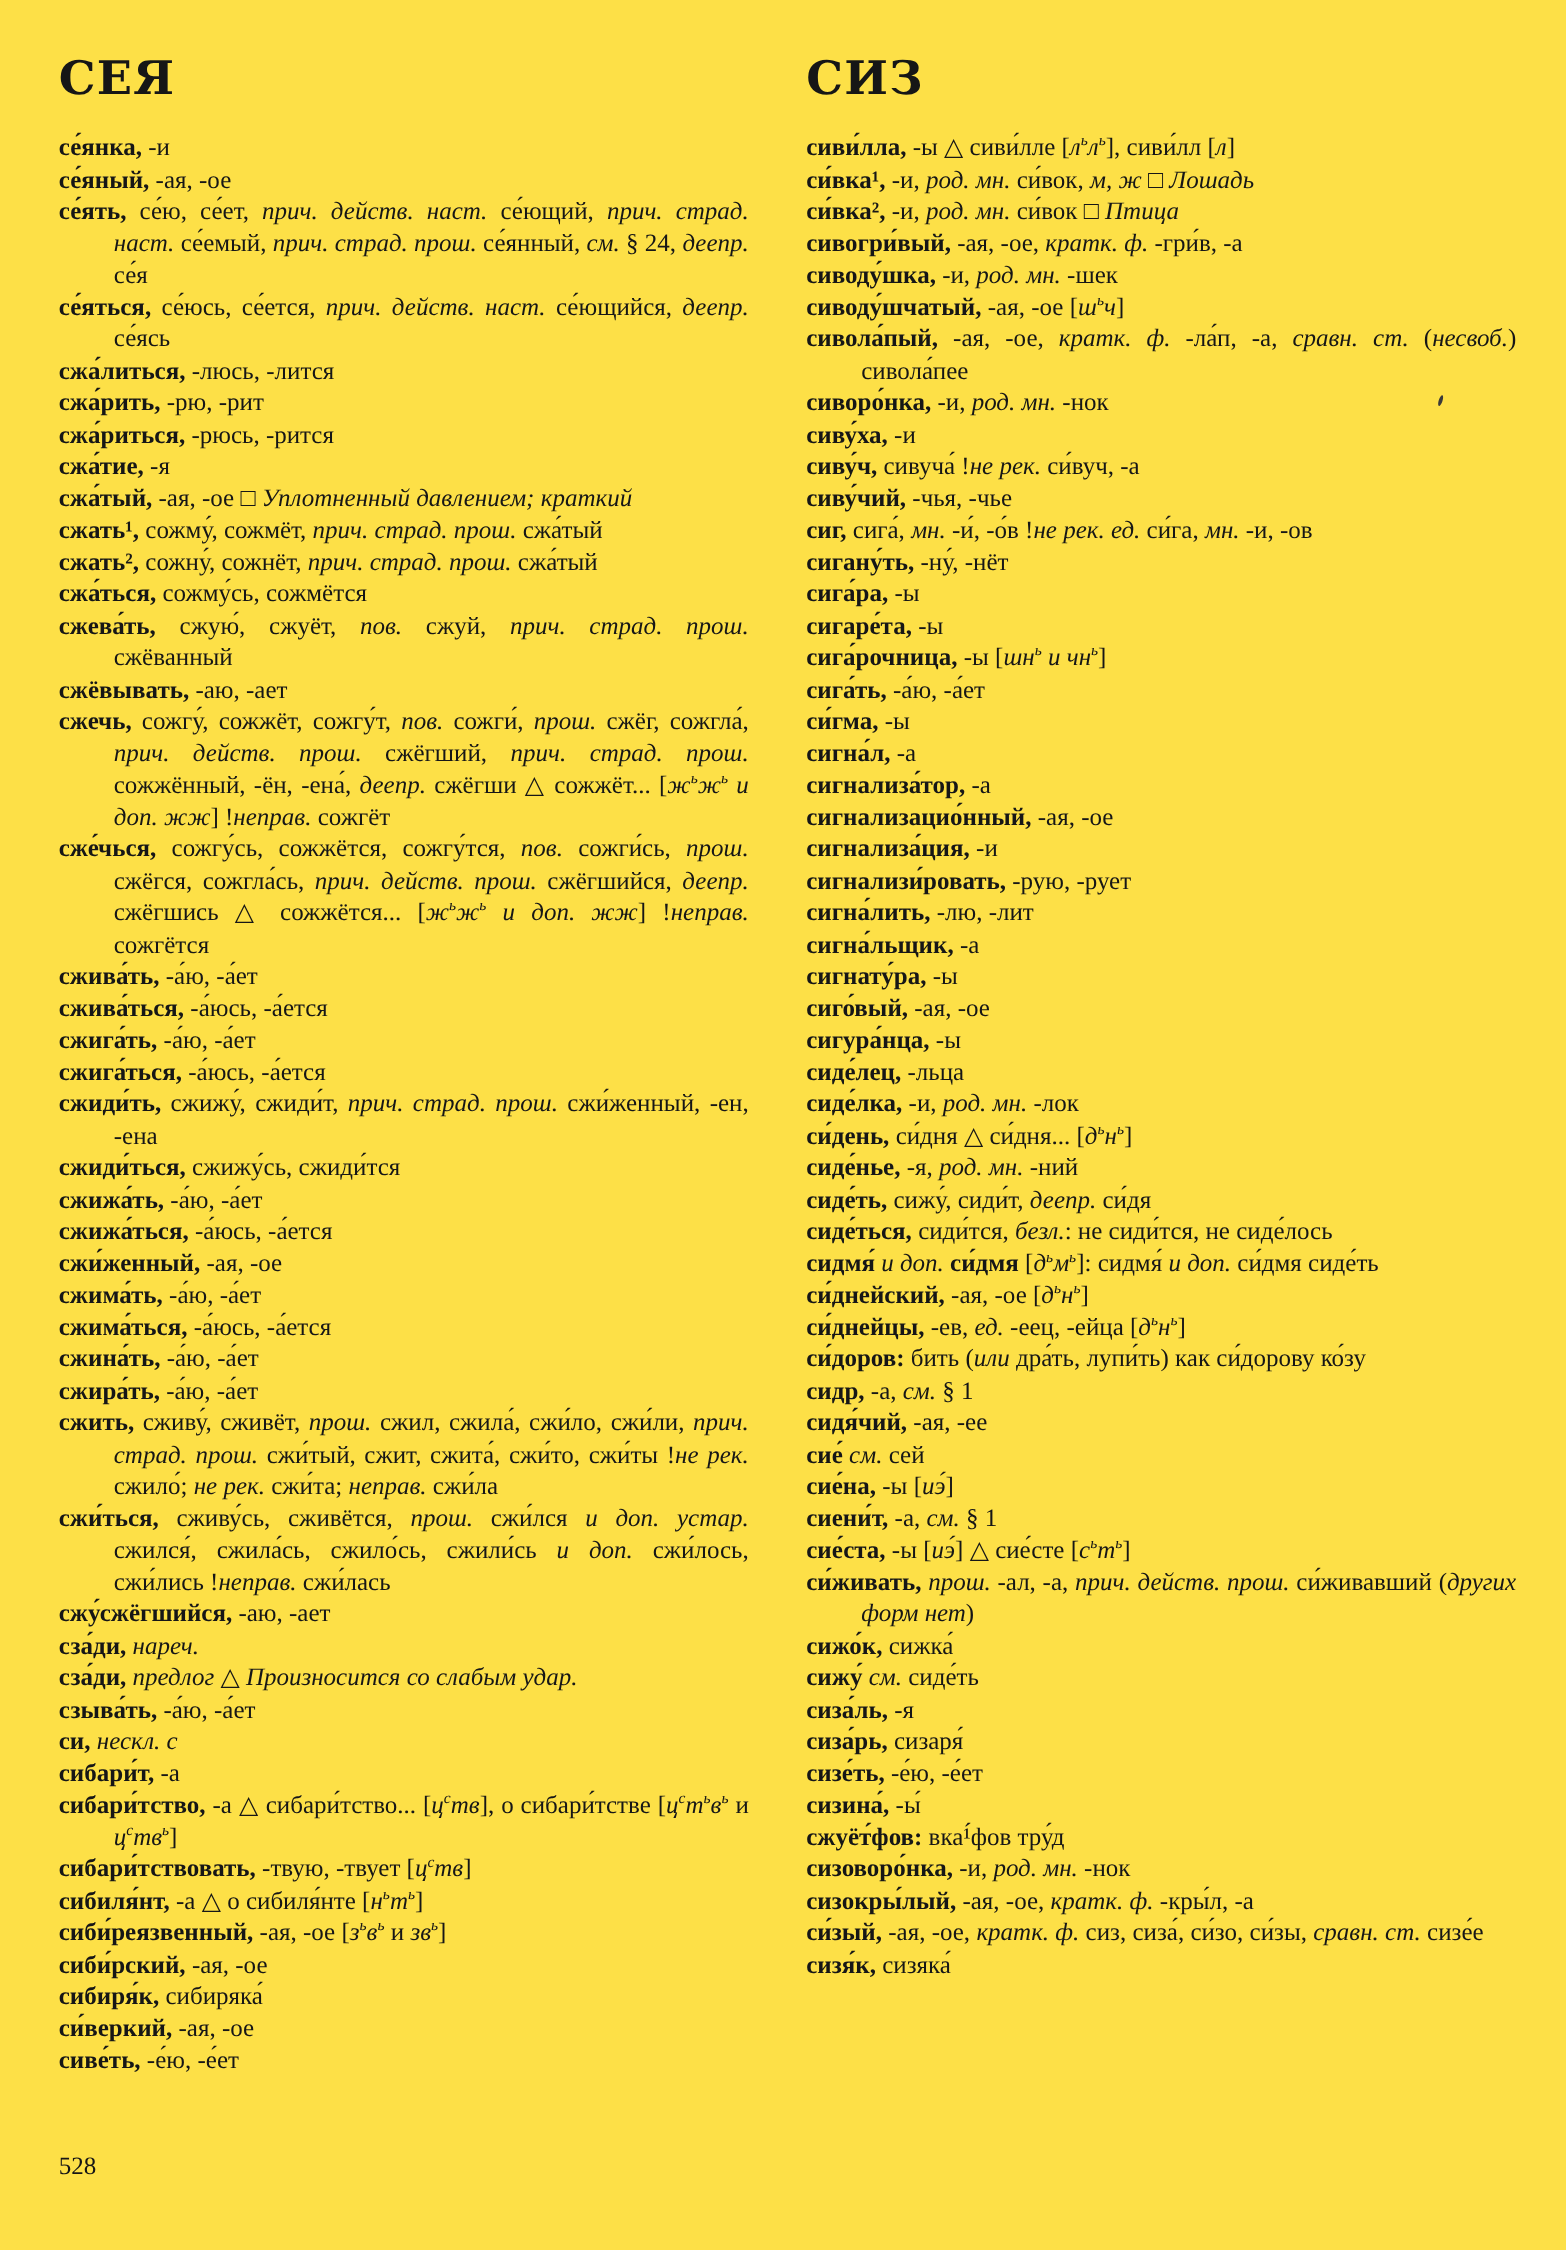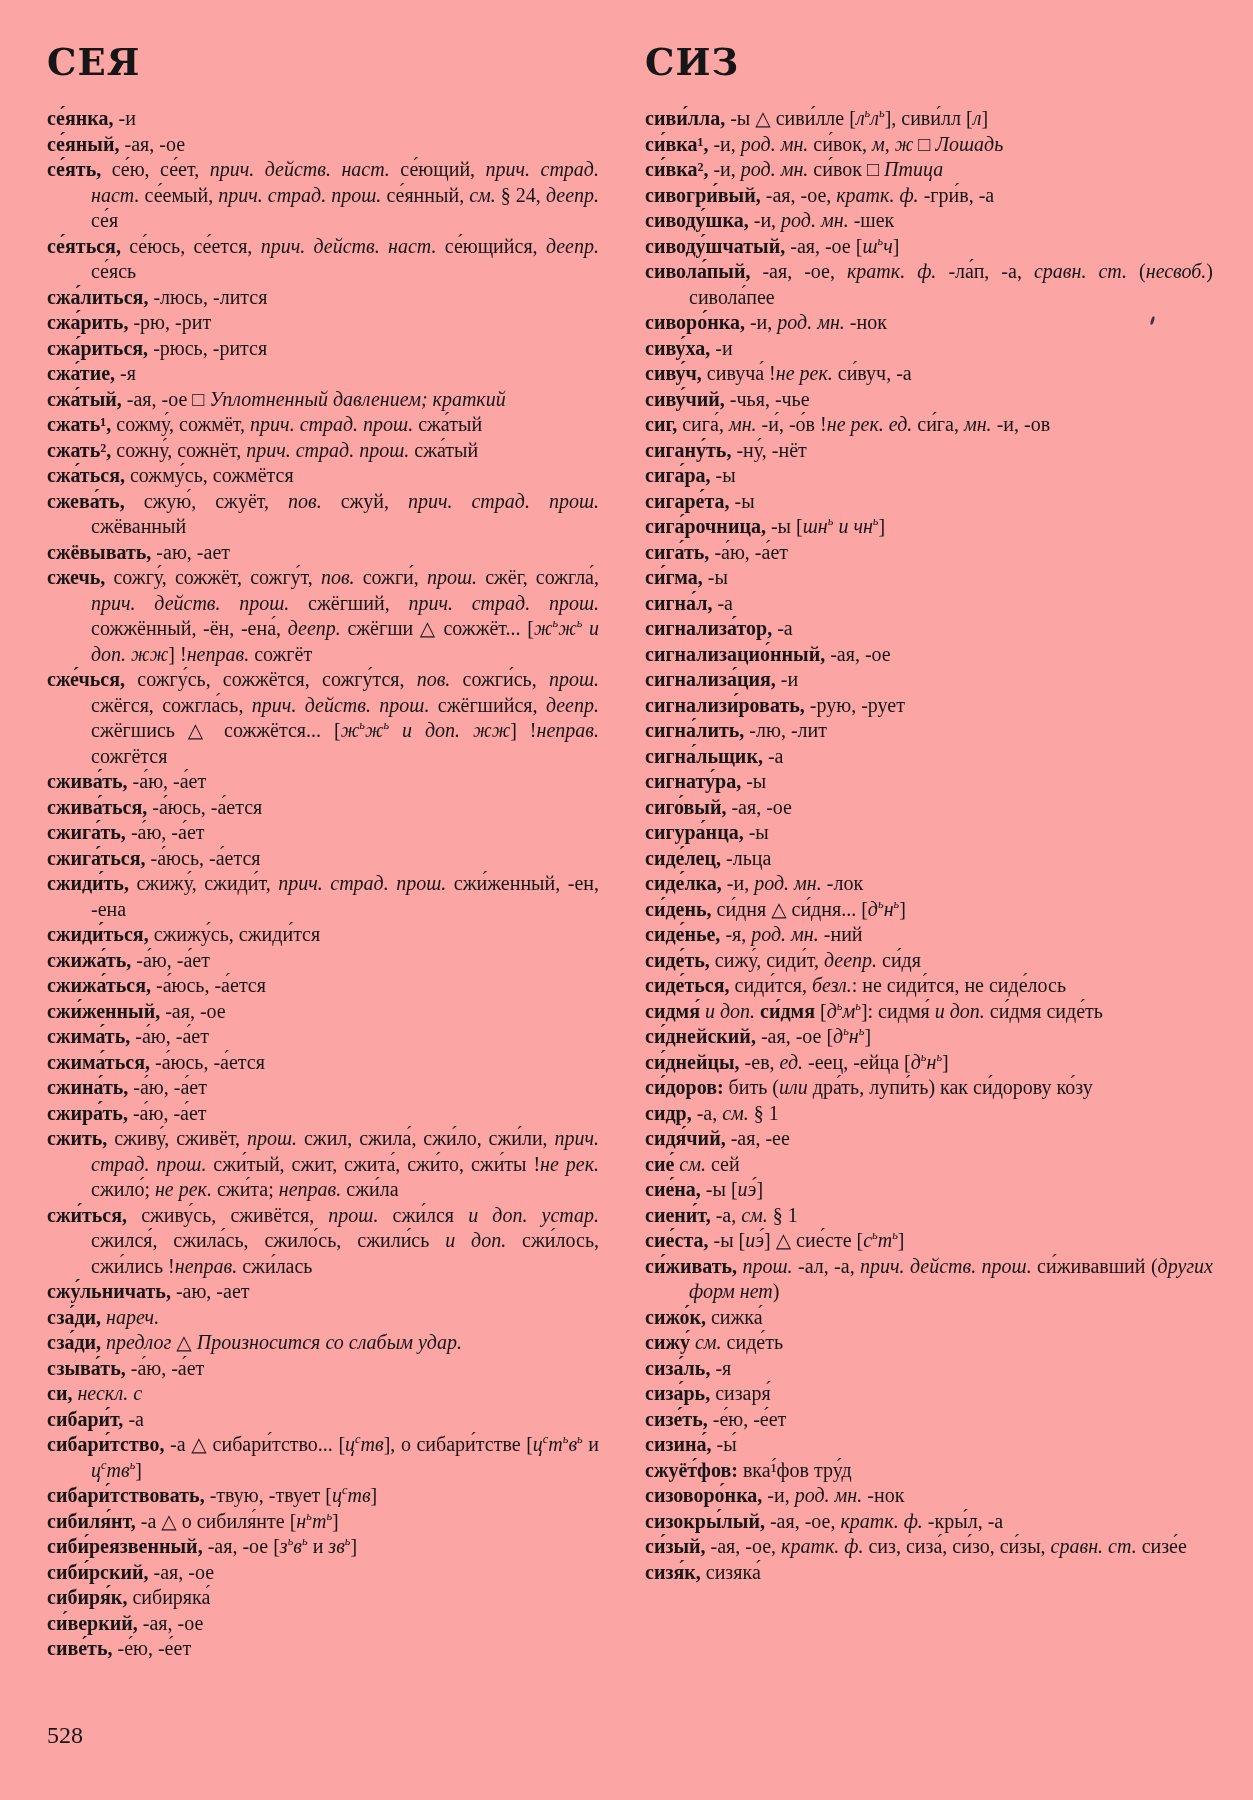--- a/index.html
+++ b/index.html
@@ -1,19 +1,19 @@
 <!DOCTYPE html>
 <html><head>
 <meta charset="utf-8">
 <style>
   html,body{margin:0;padding:0;background:#e8e6e1;}
   .page{
     position:relative;
     width:1253px;height:1800px;
-    background:#fca5a5;
+    background:#fde047;
     color:#161616;
     font-family:"Liberation Serif", serif;
     overflow:hidden;
     margin:0 auto;
   }
   .col{position:absolute;top:42px;}
   .col-left{left:47px;width:552px;}
   .col-right{left:645px;width:568px;}
   .col-header{
     margin:0 0 24px 0;
@@ -30,21 +30,21 @@
     font-size:20px;
     line-height:25.5px;
     text-align:justify;
   }
   .hw{font-weight:bold;}
   .it{font-style:italic;}
   .rn{font-style:normal;}
   .sup{font-style:italic;font-size:62%;vertical-align:super;line-height:0;}
   .pageno{
     position:absolute;left:47px;top:1722px;
-    font-size:24px;font-family:"Liberation Serif", serif;
+    font-size:20px;font-family:"Liberation Serif", serif;
   }
   .speck{position:absolute;background:#3a3a3a;border-radius:50%;}
 </style>
 </head>
 <body>
 
 <div class="page">
 
   <div class="col col-left">
     <h1 class="col-header">СЕЯ</h1>
@@ -73,21 +73,21 @@
         <p class="entry"><span class="hw">сжиди́ться,</span><span class="rn"> сжижу́сь, сжиди́тся</span></p>
         <p class="entry"><span class="hw">сжижа́ть,</span><span class="rn"> -а́ю, -а́ет</span></p>
         <p class="entry"><span class="hw">сжижа́ться,</span><span class="rn"> -а́юсь, -а́ется</span></p>
         <p class="entry"><span class="hw">сжи́женный,</span><span class="rn"> -ая, -ое</span></p>
         <p class="entry"><span class="hw">сжима́ть,</span><span class="rn"> -а́ю, -а́ет</span></p>
         <p class="entry"><span class="hw">сжима́ться,</span><span class="rn"> -а́юсь, -а́ется</span></p>
         <p class="entry"><span class="hw">сжина́ть,</span><span class="rn"> -а́ю, -а́ет</span></p>
         <p class="entry"><span class="hw">сжира́ть,</span><span class="rn"> -а́ю, -а́ет</span></p>
         <p class="entry"><span class="hw">сжить,</span><span class="rn"> сживу́, сживёт, </span><span class="it">прош.</span><span class="rn"> сжил, сжила́, сжи́ло, сжи́ли, </span><span class="it">прич. страд. прош.</span><span class="rn"> сжи́тый, сжит, сжита́, сжи́то, сжи́ты !</span><span class="it">не рек.</span><span class="rn"> сжило́; </span><span class="it">не рек.</span><span class="rn"> сжи́та; </span><span class="it">неправ.</span><span class="rn"> сжи́ла</span></p>
         <p class="entry"><span class="hw">сжи́ться,</span><span class="rn"> сживу́сь, сживётся, </span><span class="it">прош.</span><span class="rn"> сжи́лся </span><span class="it">и доп. устар.</span><span class="rn"> сжился́, сжила́сь, сжило́сь, сжили́сь </span><span class="it">и доп.</span><span class="rn"> сжи́лось, сжи́лись !</span><span class="it">неправ.</span><span class="rn"> сжи́лась</span></p>
-        <p class="entry"><span class="hw">сжу́льничать,</span><span class="rn"> -аю, -ает</span></p>
+        <p class="entry"><span class="hw">сжу́сжёгшийся,</span><span class="rn"> -аю, -ает</span></p>
         <p class="entry"><span class="hw">сза́ди,</span><span class="it"> нареч.</span></p>
         <p class="entry"><span class="hw">сза́ди,</span><span class="it"> предлог</span><span class="rn"> △ </span><span class="it">Произносится со слабым удар.</span></p>
         <p class="entry"><span class="hw">сзыва́ть,</span><span class="rn"> -а́ю, -а́ет</span></p>
         <p class="entry"><span class="hw">си,</span><span class="it"> нескл. с</span></p>
         <p class="entry"><span class="hw">сибари́т,</span><span class="rn"> -а</span></p>
         <p class="entry"><span class="hw">сибари́тство,</span><span class="rn"> -а △ сибари́тство... [</span><span class="it">ц</span><span class="sup">с</span><span class="it">тв</span><span class="rn">], о сибари́тстве [</span><span class="it">ц</span><span class="sup">с</span><span class="it">т</span><span class="sup">ь</span><span class="it">в</span><span class="sup">ь</span><span class="rn"> и </span><span class="it">ц</span><span class="sup">с</span><span class="it">тв</span><span class="sup">ь</span><span class="rn">]</span></p>
         <p class="entry"><span class="hw">сибари́тствовать,</span><span class="rn"> -твую, -твует [</span><span class="it">ц</span><span class="sup">с</span><span class="it">тв</span><span class="rn">]</span></p>
         <p class="entry"><span class="hw">сибиля́нт,</span><span class="rn"> -а △ о сибиля́нте [</span><span class="it">н</span><span class="sup">ь</span><span class="it">т</span><span class="sup">ь</span><span class="rn">]</span></p>
         <p class="entry"><span class="hw">сиби́реязвенный,</span><span class="rn"> -ая, -ое [</span><span class="it">з</span><span class="sup">ь</span><span class="it">в</span><span class="sup">ь</span><span class="rn"> и </span><span class="it">зв</span><span class="sup">ь</span><span class="rn">]</span></p>
         <p class="entry"><span class="hw">сиби́рский,</span><span class="rn"> -ая, -ое</span></p>

